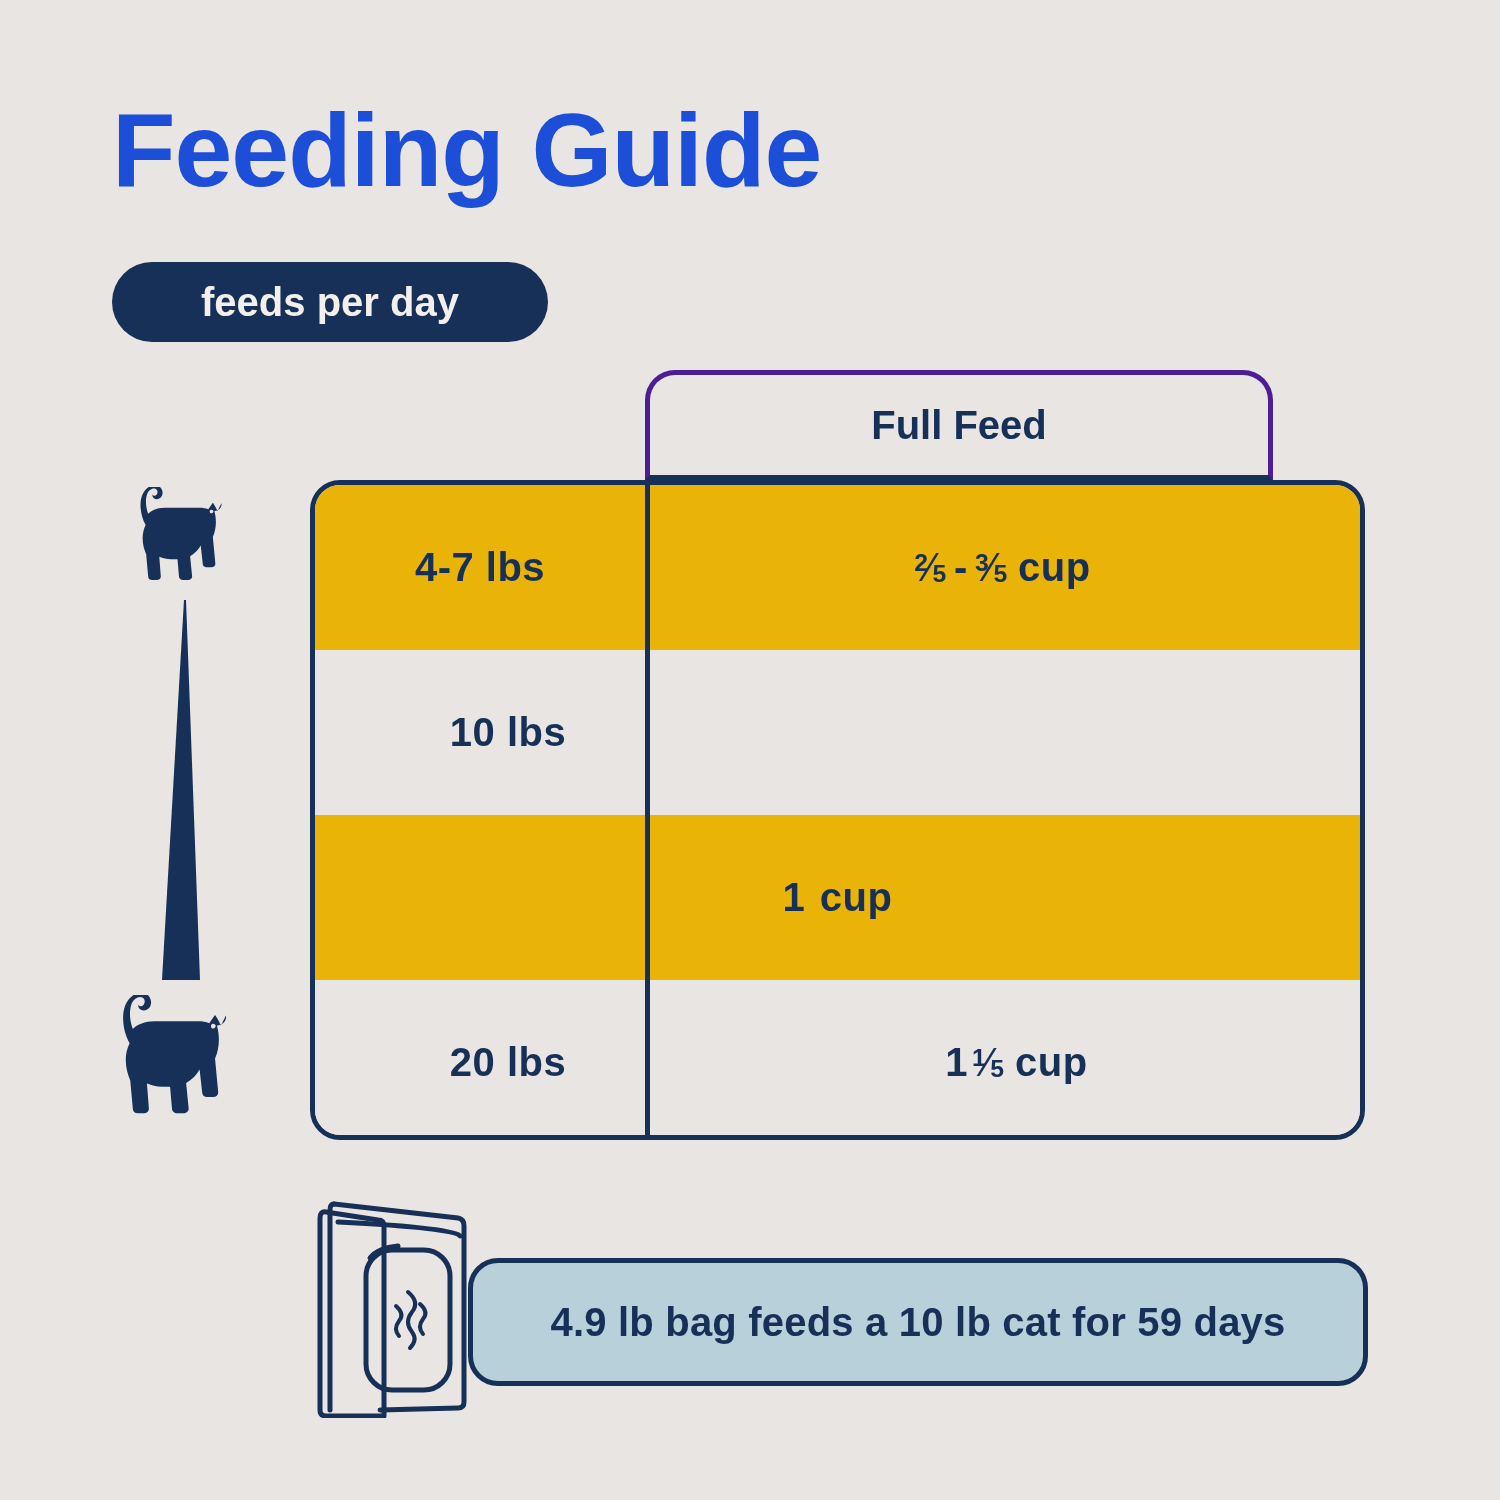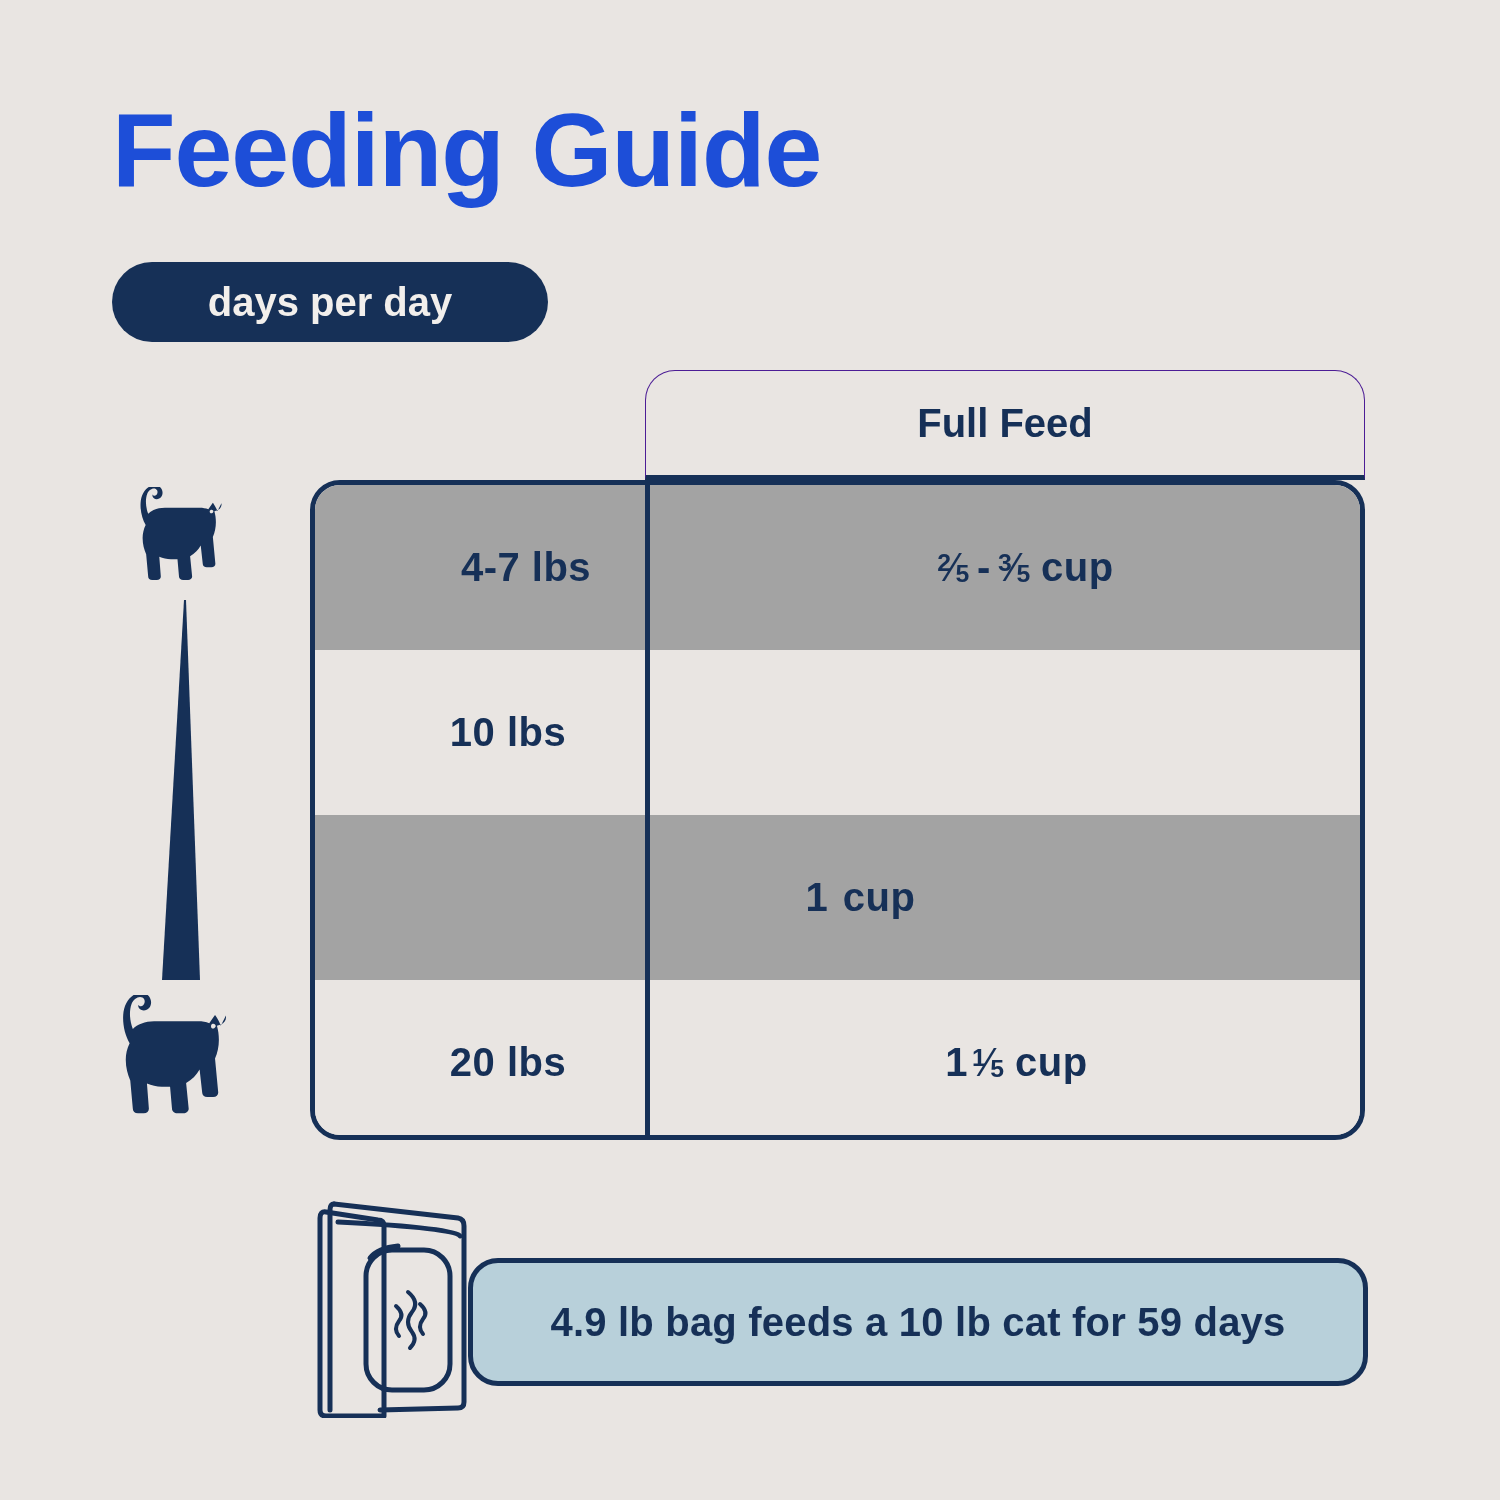--- a/index.html
+++ b/index.html
@@ -78,23 +78,23 @@
     top: 600px;
     width: 70px;
     height: 380px;
   }
 
   
   .header-box {
     position: absolute;
     left: 645px;
     top: 370px;
-    width: 720px;
+    width: 628px;
     height: 110px;
-    border: 1px solid #4c1d95;
+    border: 5px solid #4c1d95;
     border-radius: 30px 30px 0 0;
     border-bottom: 5px solid #163057;
     box-sizing: border-box;
     background: #e9e5e2;
     display: flex;
     align-items: center;
     justify-content: center;
   }
   .header-box-label {
     font-size: 40px;
@@ -120,21 +120,21 @@
     position: relative;
     width: 100%;
     height: 100%;
   }
   .trow {
     display: flex;
     height: 165px;
     width: 100%;
     box-sizing: border-box;
   }
-  .trow.striped { background: #a3a3a3; padding-left: 46px; }
+  .trow.striped { background: #eab308; }
   .trow.plain   { background: #e9e5e2; padding-left: 28px; }
 
   .cell-weight {
     width: 330px;
     flex: 0 0 330px;
     display: flex;
     align-items: center;
     justify-content: center;
     box-sizing: border-box;
   }
@@ -218,21 +218,21 @@
   }
 </style>
 </head>
 <body>
 
 <div class="stage">
 
   <div class="page-title">Feeding Guide</div>
 
   <div class="subtitle-pill">
-    <span class="subtitle-pill-label">days per day</span>
+    <span class="subtitle-pill-label">feeds per day</span>
   </div>
 
   <div class="cat-small">
     <svg viewBox="0 0 240 190" width="122" height="96" aria-hidden="true">
       <path fill="#163057" d="M196 48c-3-9-9-17-9-17l-9 13c-5-2-11-3-17-3H92c-14 0-26 5-33 12-5-13-6-28-2-39 3-8 11-13 17-10 5 3 4 9 1 12-2 2-6 2-7-1-2 4 2 9 8 9 8 0 13-8 11-16-2-9-12-14-21-11C53 2 45 15 44 31c-1 16 3 32 10 44-4 8-6 17-6 26 0 12 3 23 7 32l4 44c0 4 3 7 8 7h9c5 0 8-3 8-7l-3-39c7 3 15 5 23 5h13l3 34c0 4 4 7 8 7h10c4 0 8-3 8-7l-4-40c9-5 16-12 21-21l4 36c0 4 3 7 8 7h9c5 0 8-3 8-7l-5-53c4-9 6-19 6-29 0-8-1-15-3-22l6-2c6-2 9-8 8-14zm-11 4c-3 1-5-2-4-5 1-2 4-3 6-1 2 2 1 5-2 6z"></path>
     </svg>
   </div>
 
   <div class="size-wedge">
     <svg viewBox="0 0 70 380" width="70" height="380" aria-hidden="true">

